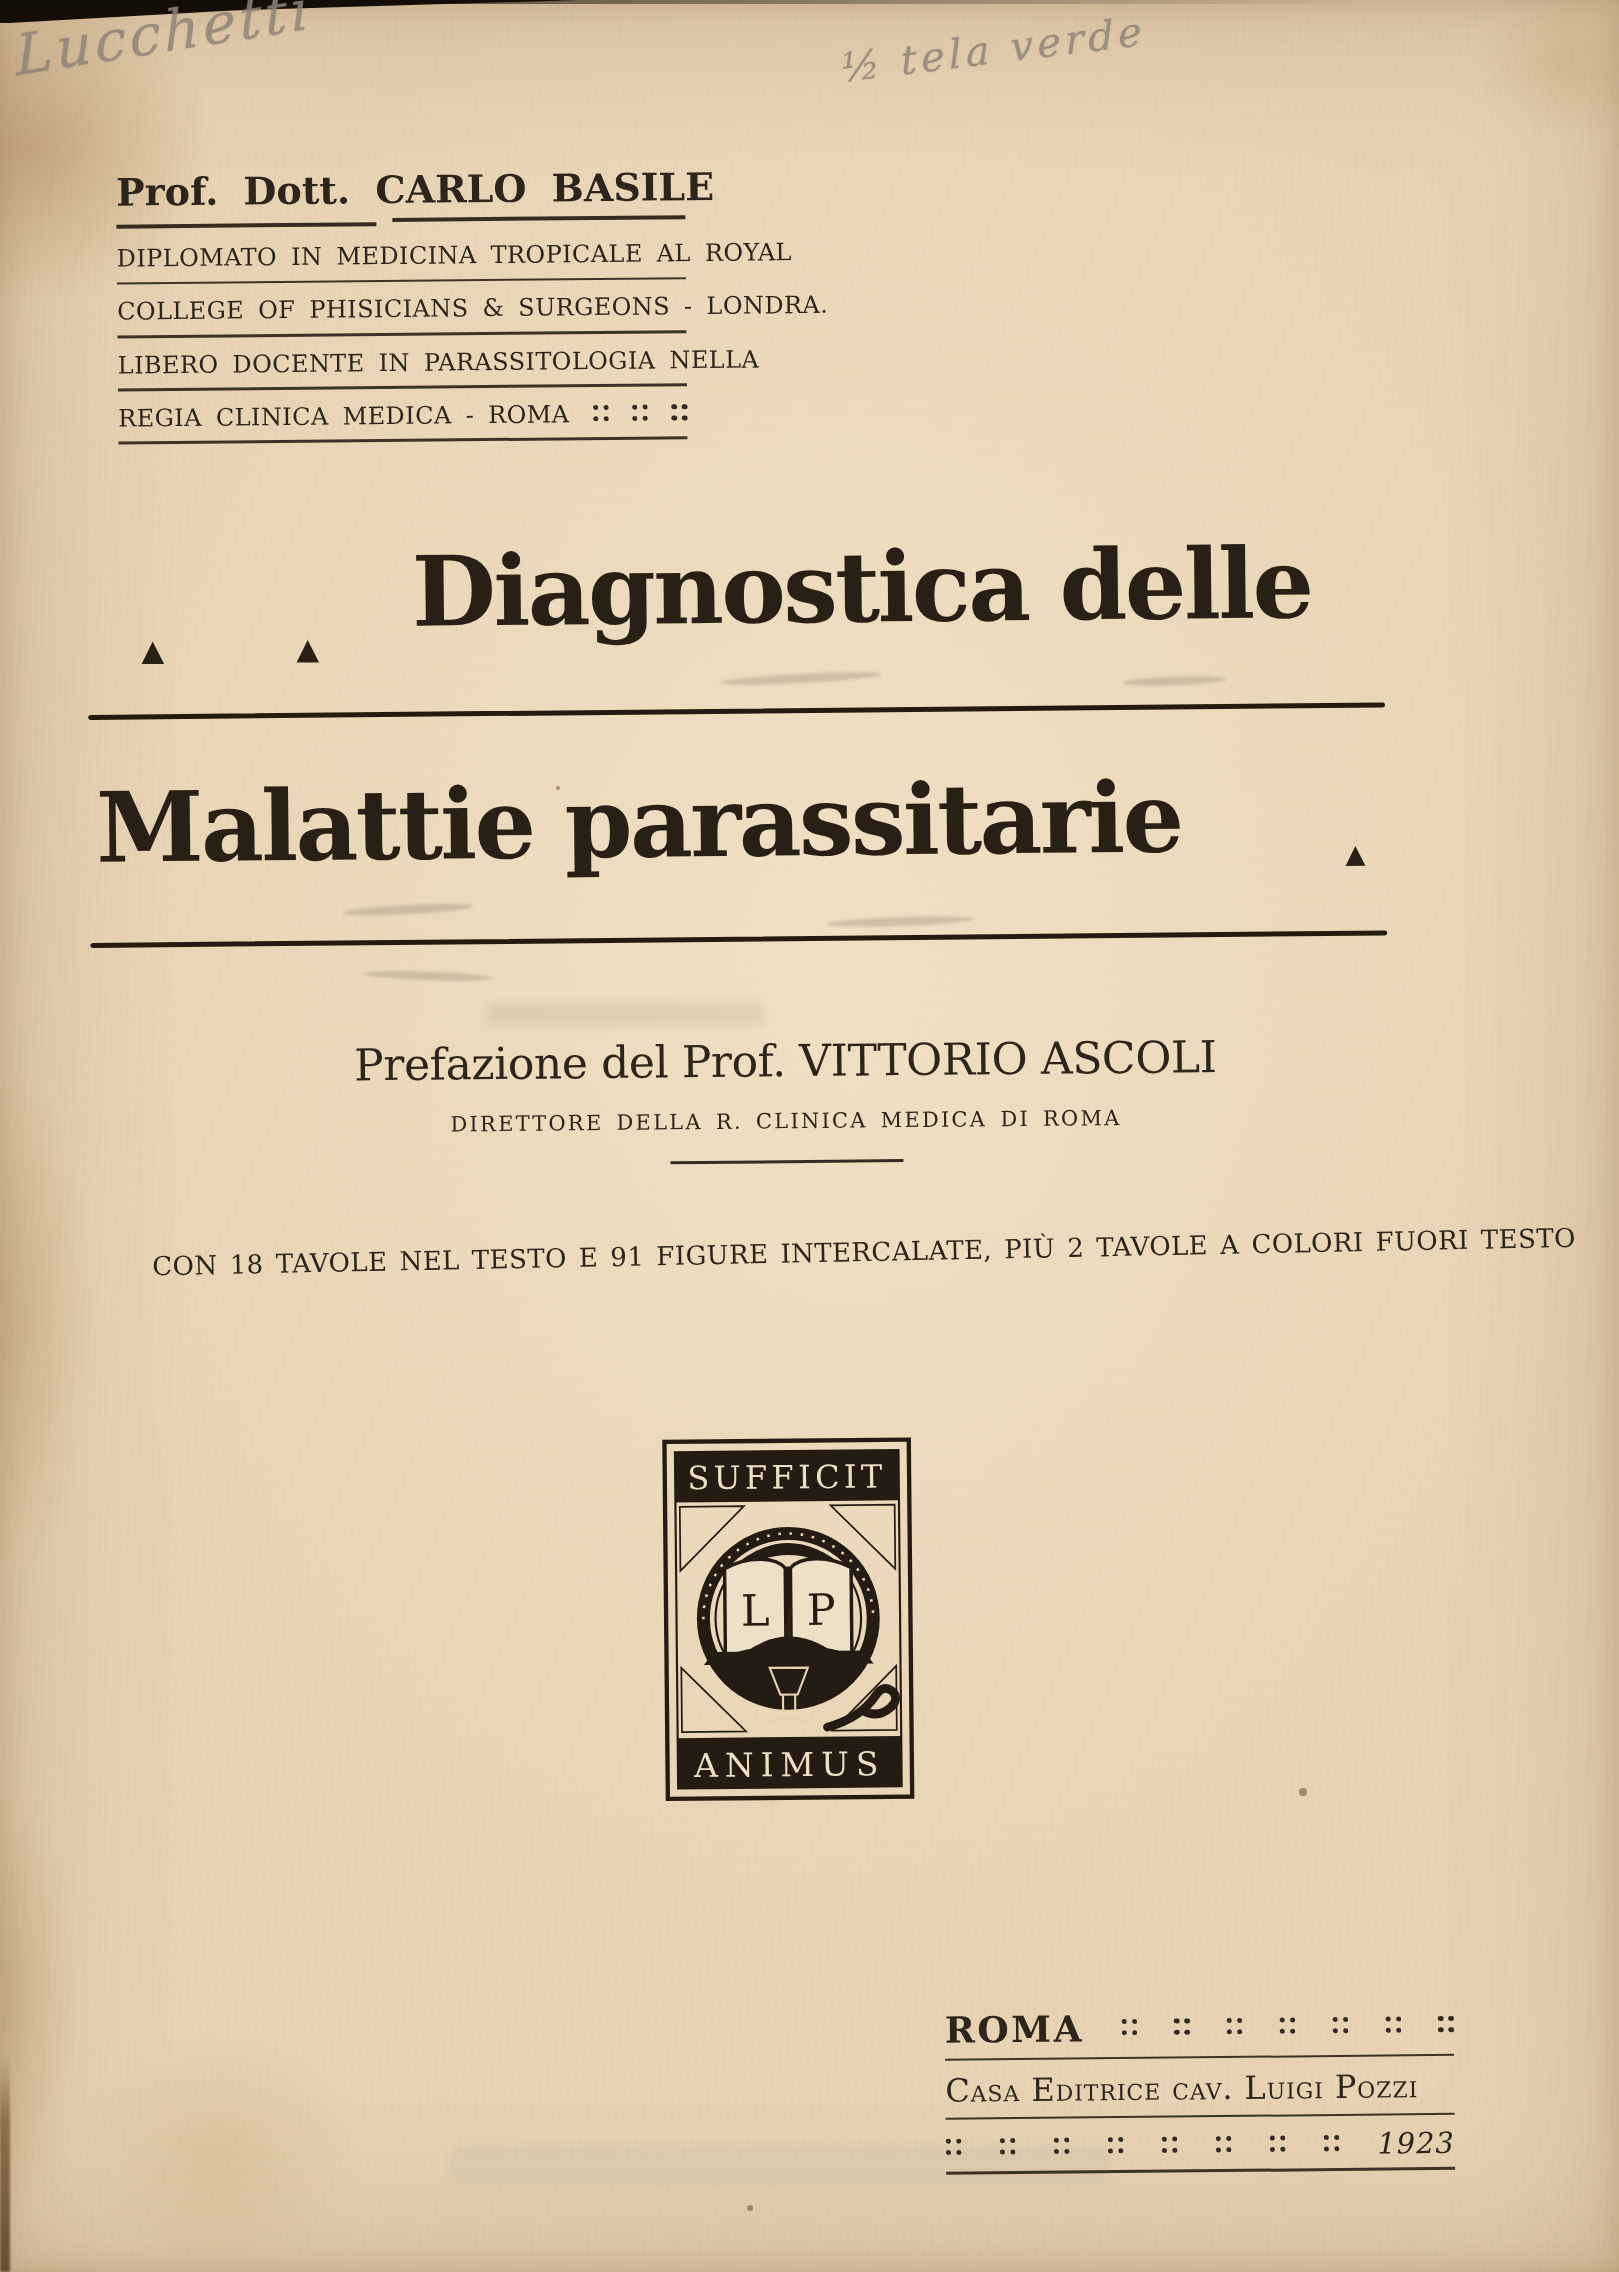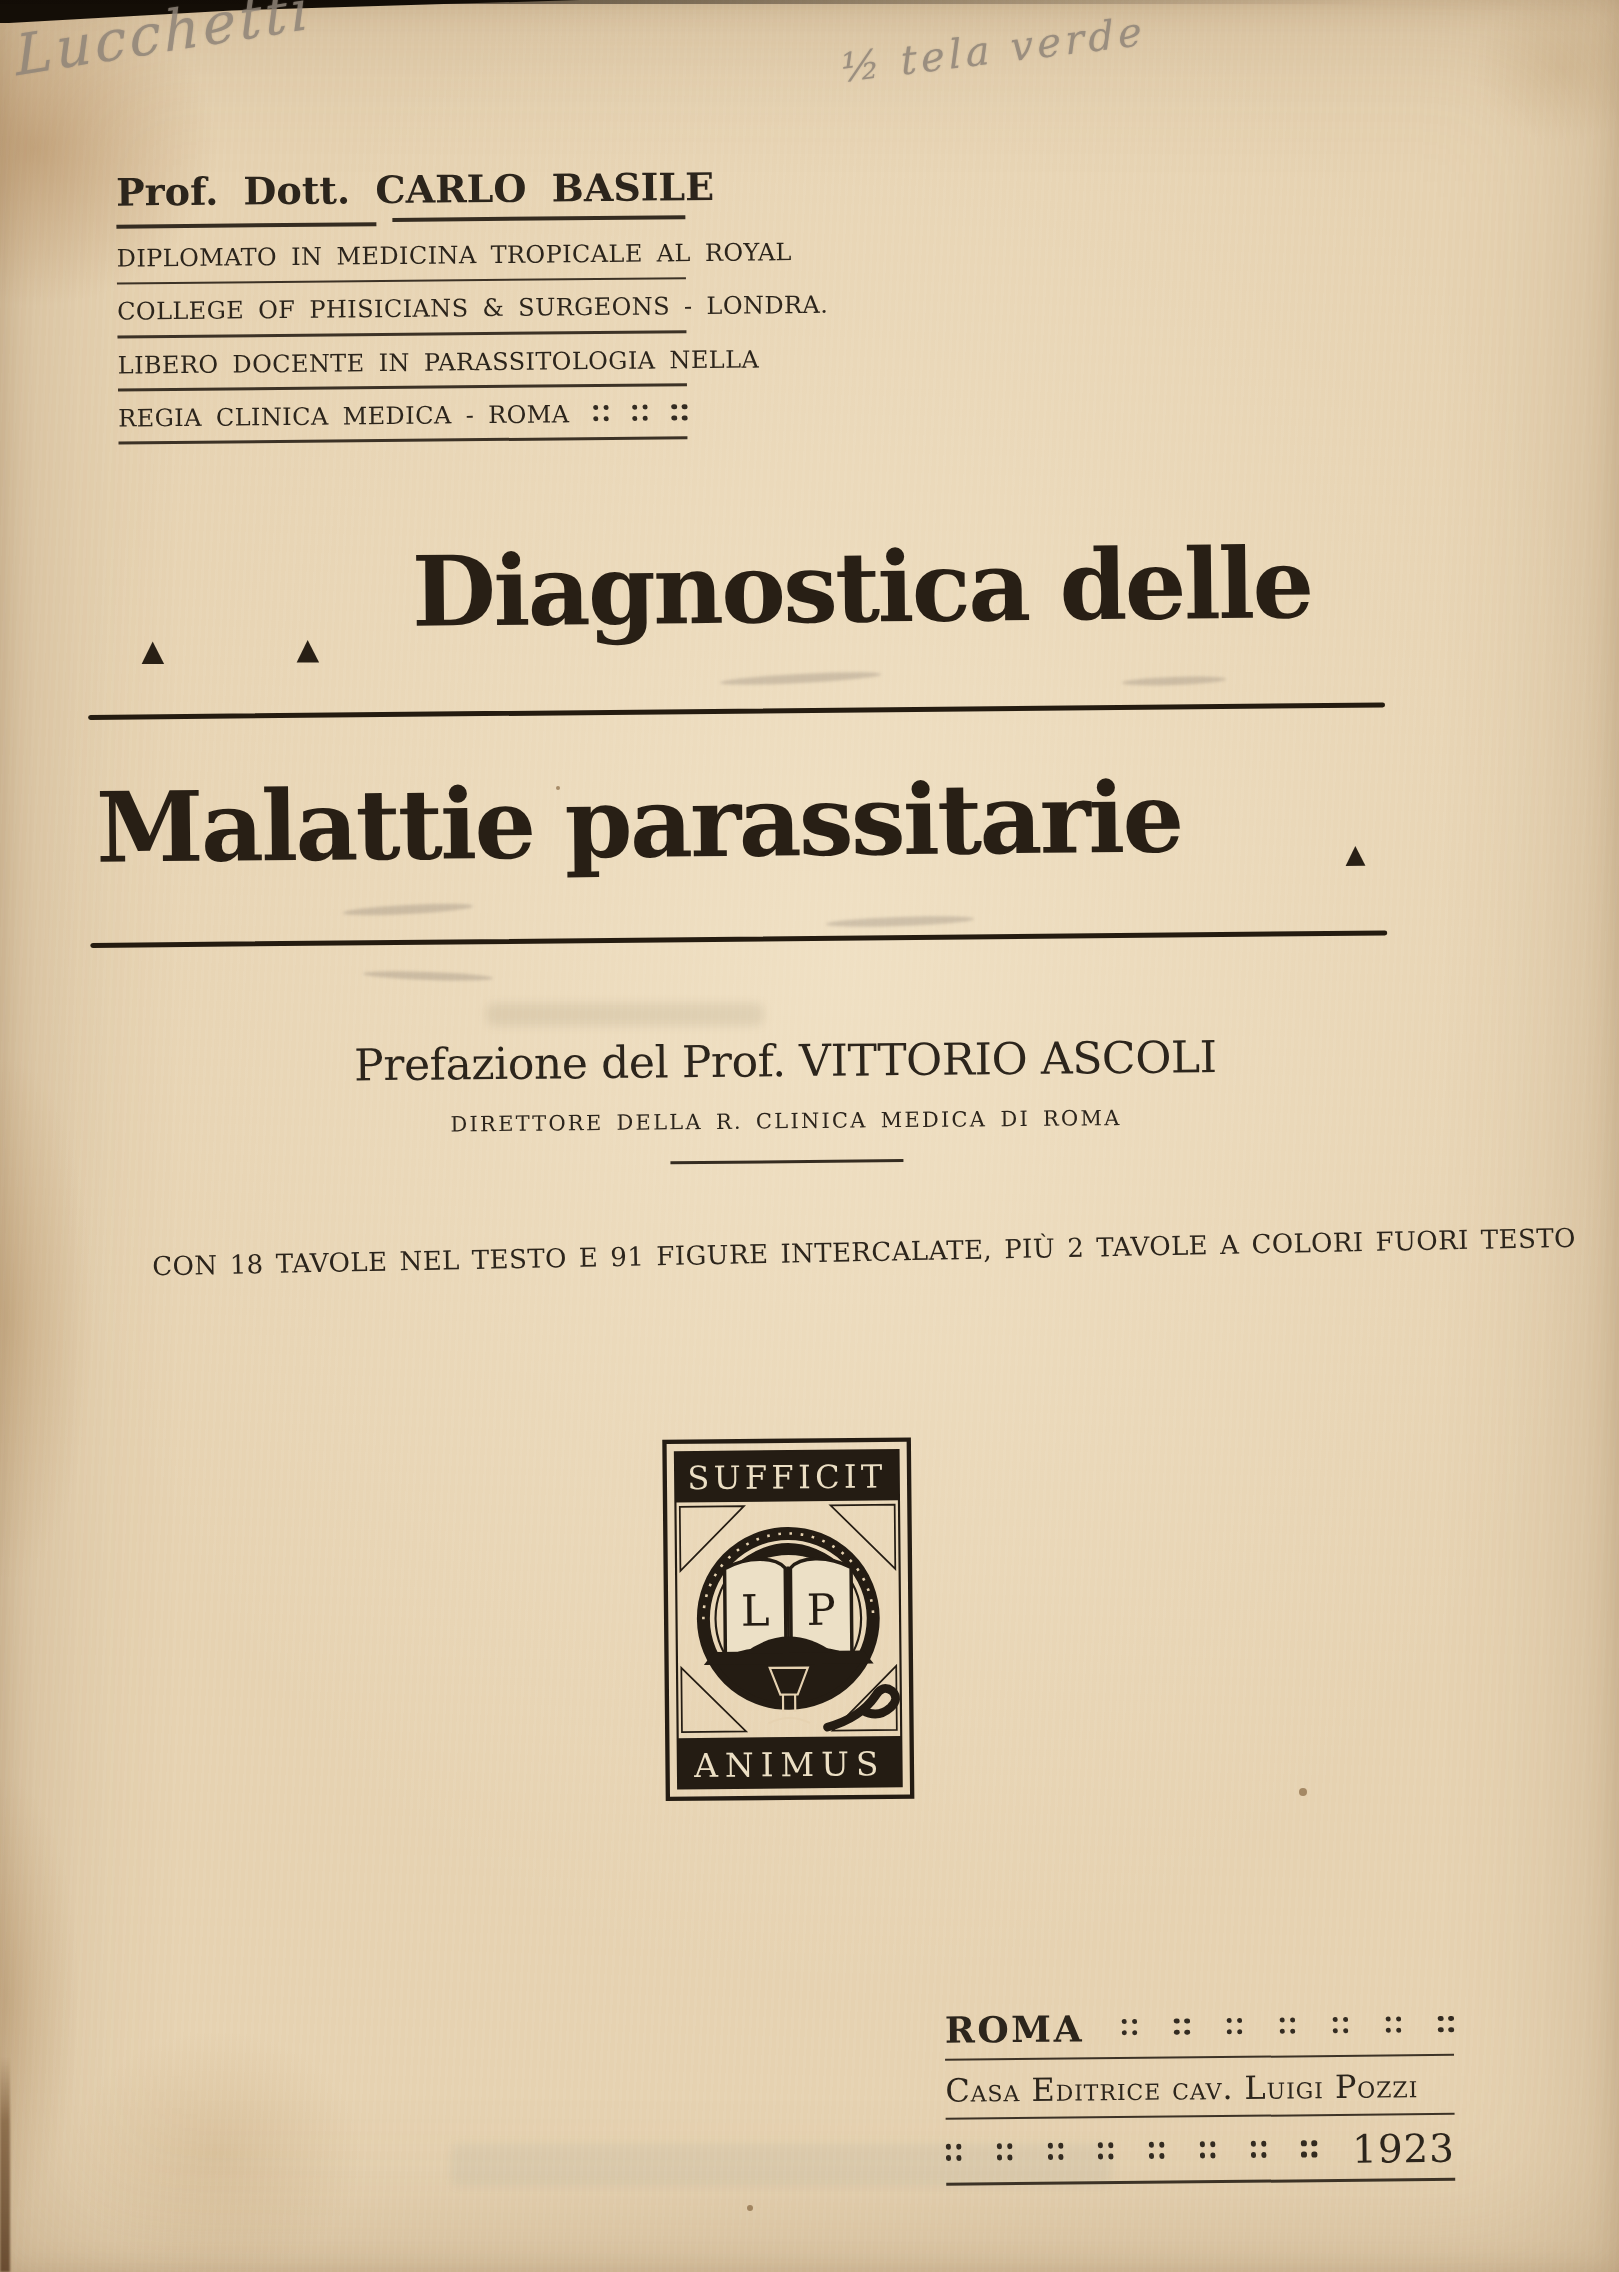--- a/index.html
+++ b/index.html
@@ -77,21 +77,21 @@
   
   .emblem{left:655px;top:1436px;width:253px;height:366px;}
   
   .imprint{left:934px;top:2010px;width:509px;}
   .imp-row{display:flex;justify-content:space-between;align-items:baseline;}
   .imp-city{font-size:36px;font-weight:700;letter-spacing:2.6px;}
   .imp-rule{height:2.6px;background:#3c3226;margin-top:7.8px;}
   .imp-pub{margin-top:10.4px;font-size:32px;font-variant:small-caps;letter-spacing:0.9px;white-space:nowrap;}
   .imp-row3{margin-top:10.4px;}
   .imp-row3 .orn{order:0;}
-  .imp-year{order:1;font-size:39px;letter-spacing:0.9px;}
+  .imp-year{order:1;font-size:29px;letter-spacing:0.9px;font-style:italic;}
 </style>
 </head>
 <body>
 
 <div class="page">
 
   <div class="abs wedge"></div>
   <div class="abs topline"></div>
   <div class="abs gutter"></div>
   <div class="abs speck" style="left:1299px;top:1788px;width:7.8px;height:7.8px;"></div>

